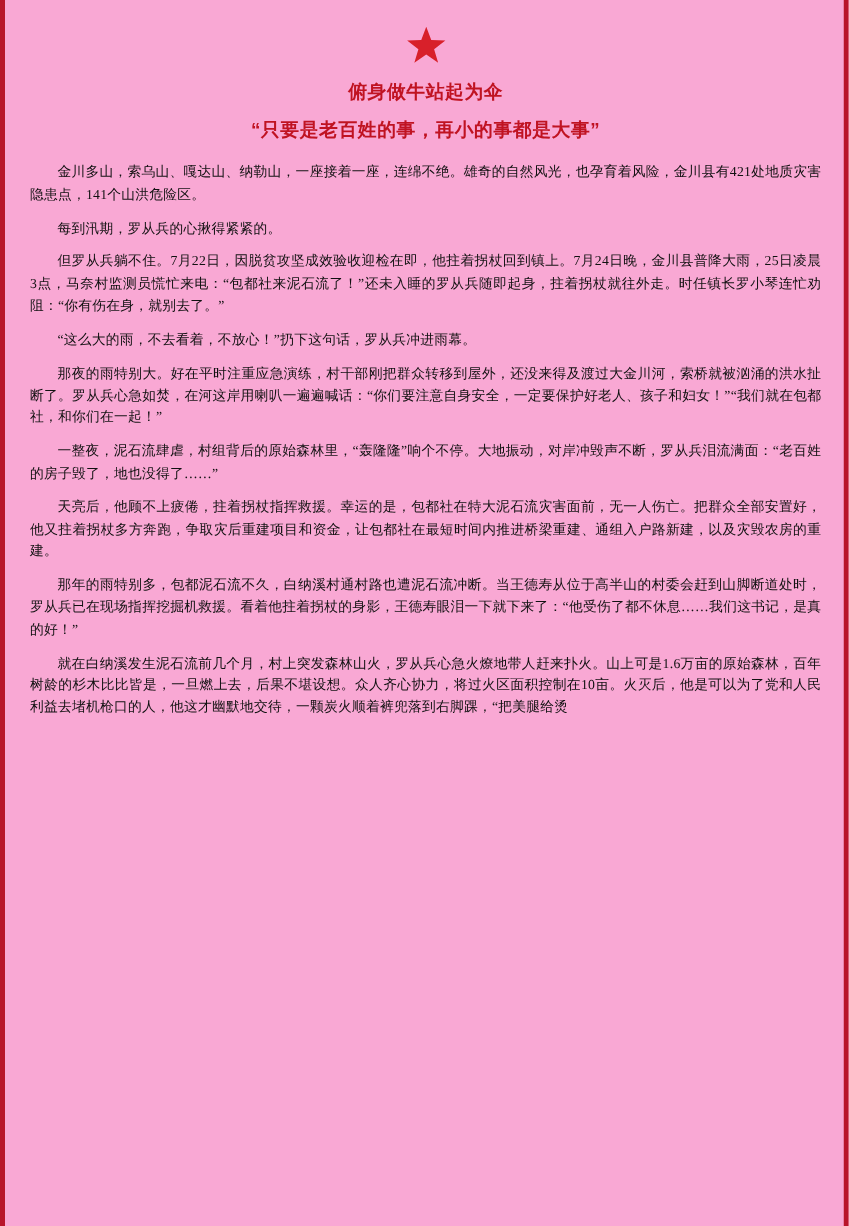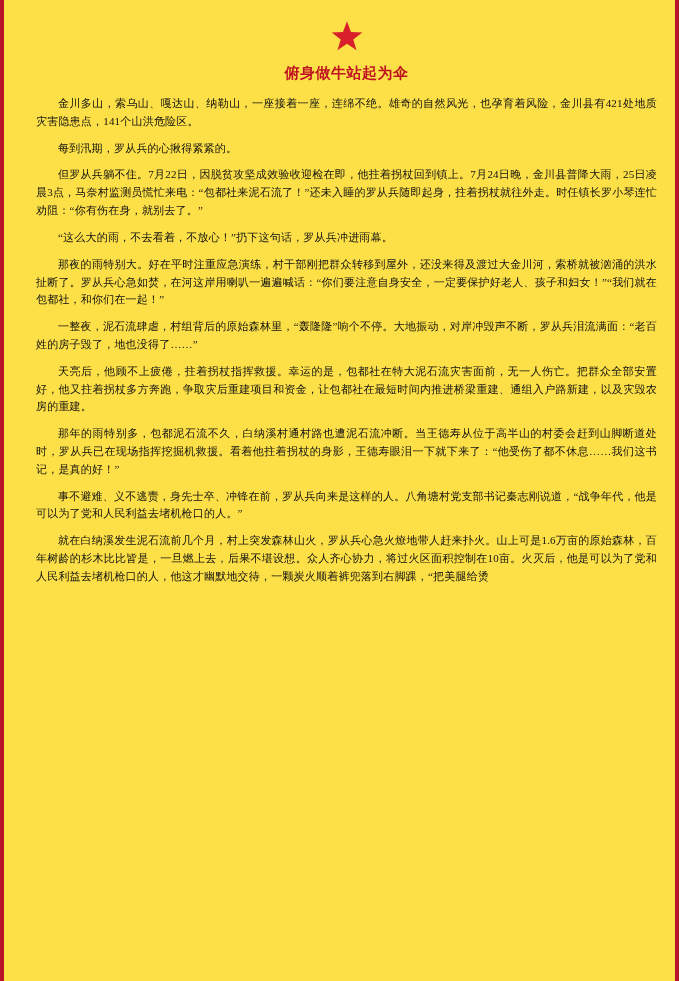--- a/index.html
+++ b/index.html
@@ -10,24 +10,24 @@
     width: 679px;
     min-height: 981px;
     background: #fdf8e8;
     font-family: "Liberation Serif", "DejaVu Serif", serif;
     color: #1a1a1a;
   }
   .page {
     width: 679px;
     min-height: 981px;
     box-sizing: border-box;
-    background: #fde047;
+    background: #f9a8d4;
     border-left: 4px solid #b8152a;
     border-right: 4px solid #b8152a;
-    padding: 14px 18px 10px 32px;
+    padding: 14px 18px 10px 20px;
   }
   .star-wrap {
     text-align: center;
     margin: 6px 0 10px 0;
     line-height: 0;
   }
   .star {
     display: inline-block;
     width: 34px;
     height: 34px;
@@ -68,27 +68,27 @@
 
   <div class="star-wrap">
     <span class="star">
       <svg viewBox="0 0 100 100" width="34" height="34" aria-hidden="true">
         <polygon points="50,4 61.8,35.5 95,36.5 68.5,57 78,89 50,69.5 22,89 31.5,57 5,36.5 38.2,35.5" fill="#d8202a"></polygon>
       </svg>
     </span>
   </div>
 
   <div class="headline">俯身做牛站起为伞</div>
+  <div class="subhead">“只要是老百姓的事，再小的事都是大事”</div>
 
   <div class="body-text">
     <p>金川多山，索乌山、嘎达山、纳勒山，一座接着一座，连绵不绝。雄奇的自然风光，也孕育着风险，金川县有421处地质灾害隐患点，141个山洪危险区。</p>
     <p>每到汛期，罗从兵的心揪得紧紧的。</p>
     <p>但罗从兵躺不住。7月22日，因脱贫攻坚成效验收迎检在即，他拄着拐杖回到镇上。7月24日晚，金川县普降大雨，25日凌晨3点，马奈村监测员慌忙来电：“包都社来泥石流了！”还未入睡的罗从兵随即起身，拄着拐杖就往外走。时任镇长罗小琴连忙劝阻：“你有伤在身，就别去了。”</p>
     <p>“这么大的雨，不去看着，不放心！”扔下这句话，罗从兵冲进雨幕。</p>
     <p>那夜的雨特别大。好在平时注重应急演练，村干部刚把群众转移到屋外，还没来得及渡过大金川河，索桥就被汹涌的洪水扯断了。罗从兵心急如焚，在河这岸用喇叭一遍遍喊话：“你们要注意自身安全，一定要保护好老人、孩子和妇女！”“我们就在包都社，和你们在一起！”</p>
     <p>一整夜，泥石流肆虐，村组背后的原始森林里，“轰隆隆”响个不停。大地振动，对岸冲毁声不断，罗从兵泪流满面：“老百姓的房子毁了，地也没得了……”</p>
     <p>天亮后，他顾不上疲倦，拄着拐杖指挥救援。幸运的是，包都社在特大泥石流灾害面前，无一人伤亡。把群众全部安置好，他又拄着拐杖多方奔跑，争取灾后重建项目和资金，让包都社在最短时间内推进桥梁重建、通组入户路新建，以及灾毁农房的重建。</p>
     <p>那年的雨特别多，包都泥石流不久，白纳溪村通村路也遭泥石流冲断。当王德寿从位于高半山的村委会赶到山脚断道处时，罗从兵已在现场指挥挖掘机救援。看着他拄着拐杖的身影，王德寿眼泪一下就下来了：“他受伤了都不休息……我们这书记，是真的好！”</p>
-    <p>事不避难、义不逃责，身先士卒、冲锋在前，罗从兵向来是这样的人。八角塘村党支部书记秦志刚说道，“战争年代，他是可以为了党和人民利益去堵机枪口的人。”</p>
     <p>就在白纳溪发生泥石流前几个月，村上突发森林山火，罗从兵心急火燎地带人赶来扑火。山上可是1.6万亩的原始森林，百年树龄的杉木比比皆是，一旦燃上去，后果不堪设想。众人齐心协力，将过火区面积控制在10亩。火灭后，他是可以为了党和人民利益去堵机枪口的人，他这才幽默地交待，一颗炭火顺着裤兜落到右脚踝，“把美腿给烫</p>
   </div>
 
 </div>
 
 </body></html>

